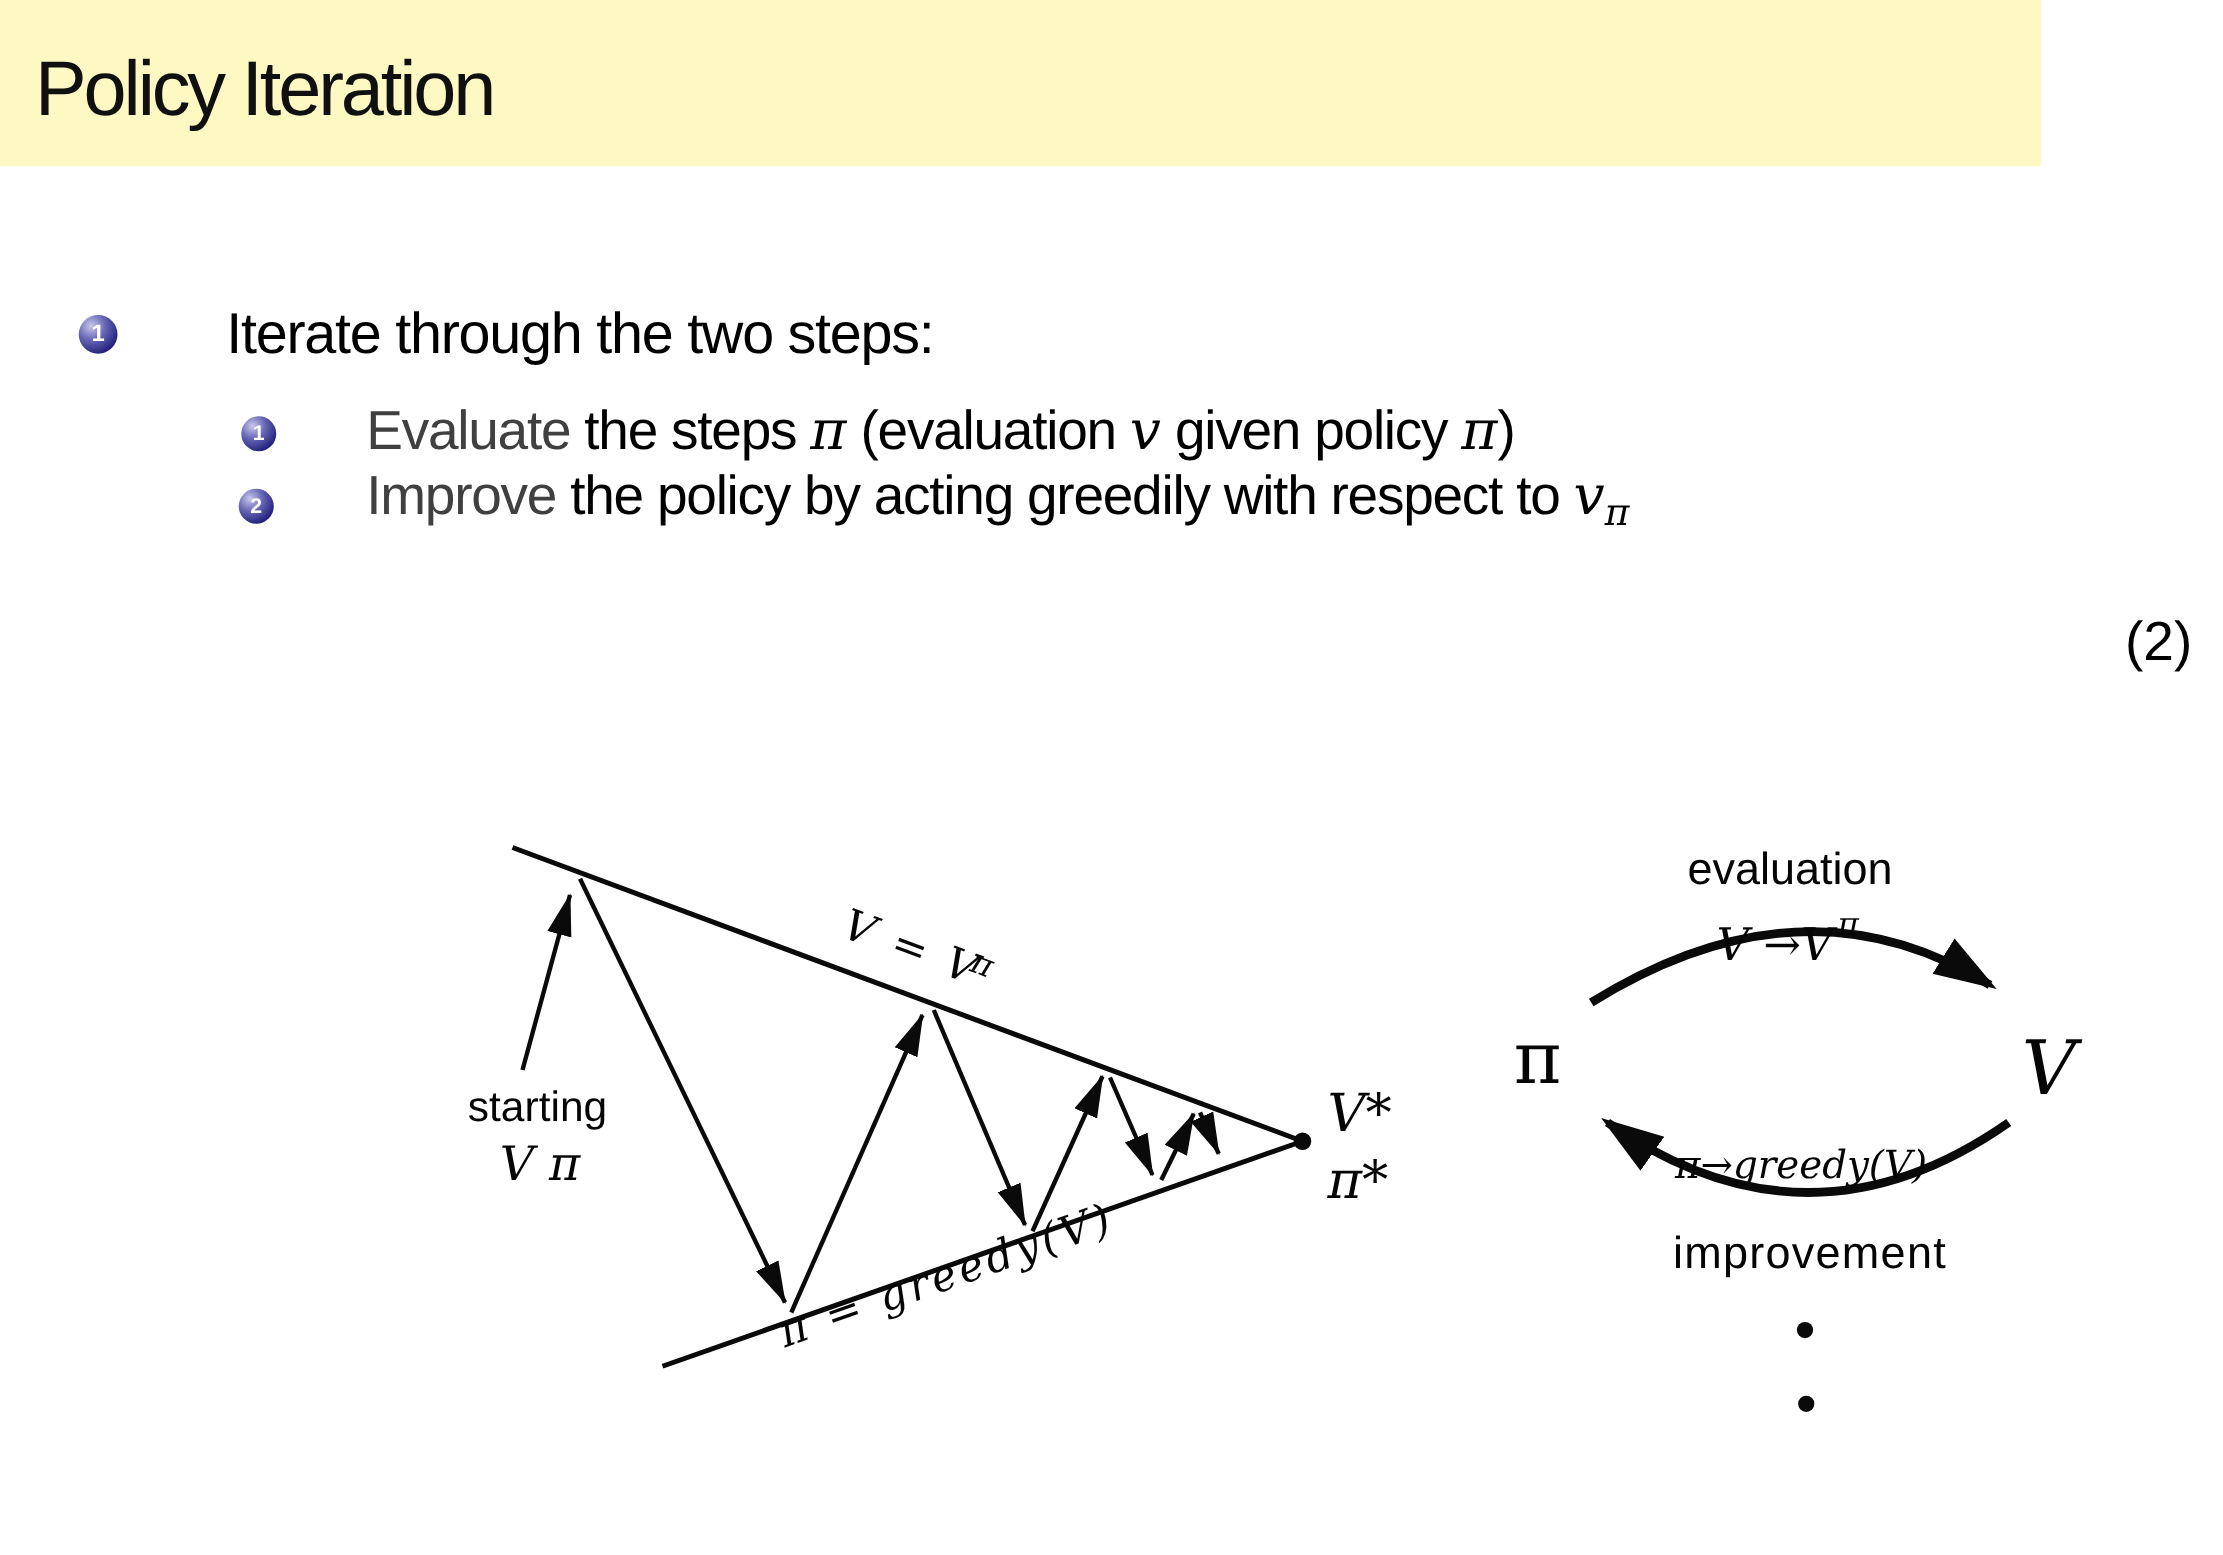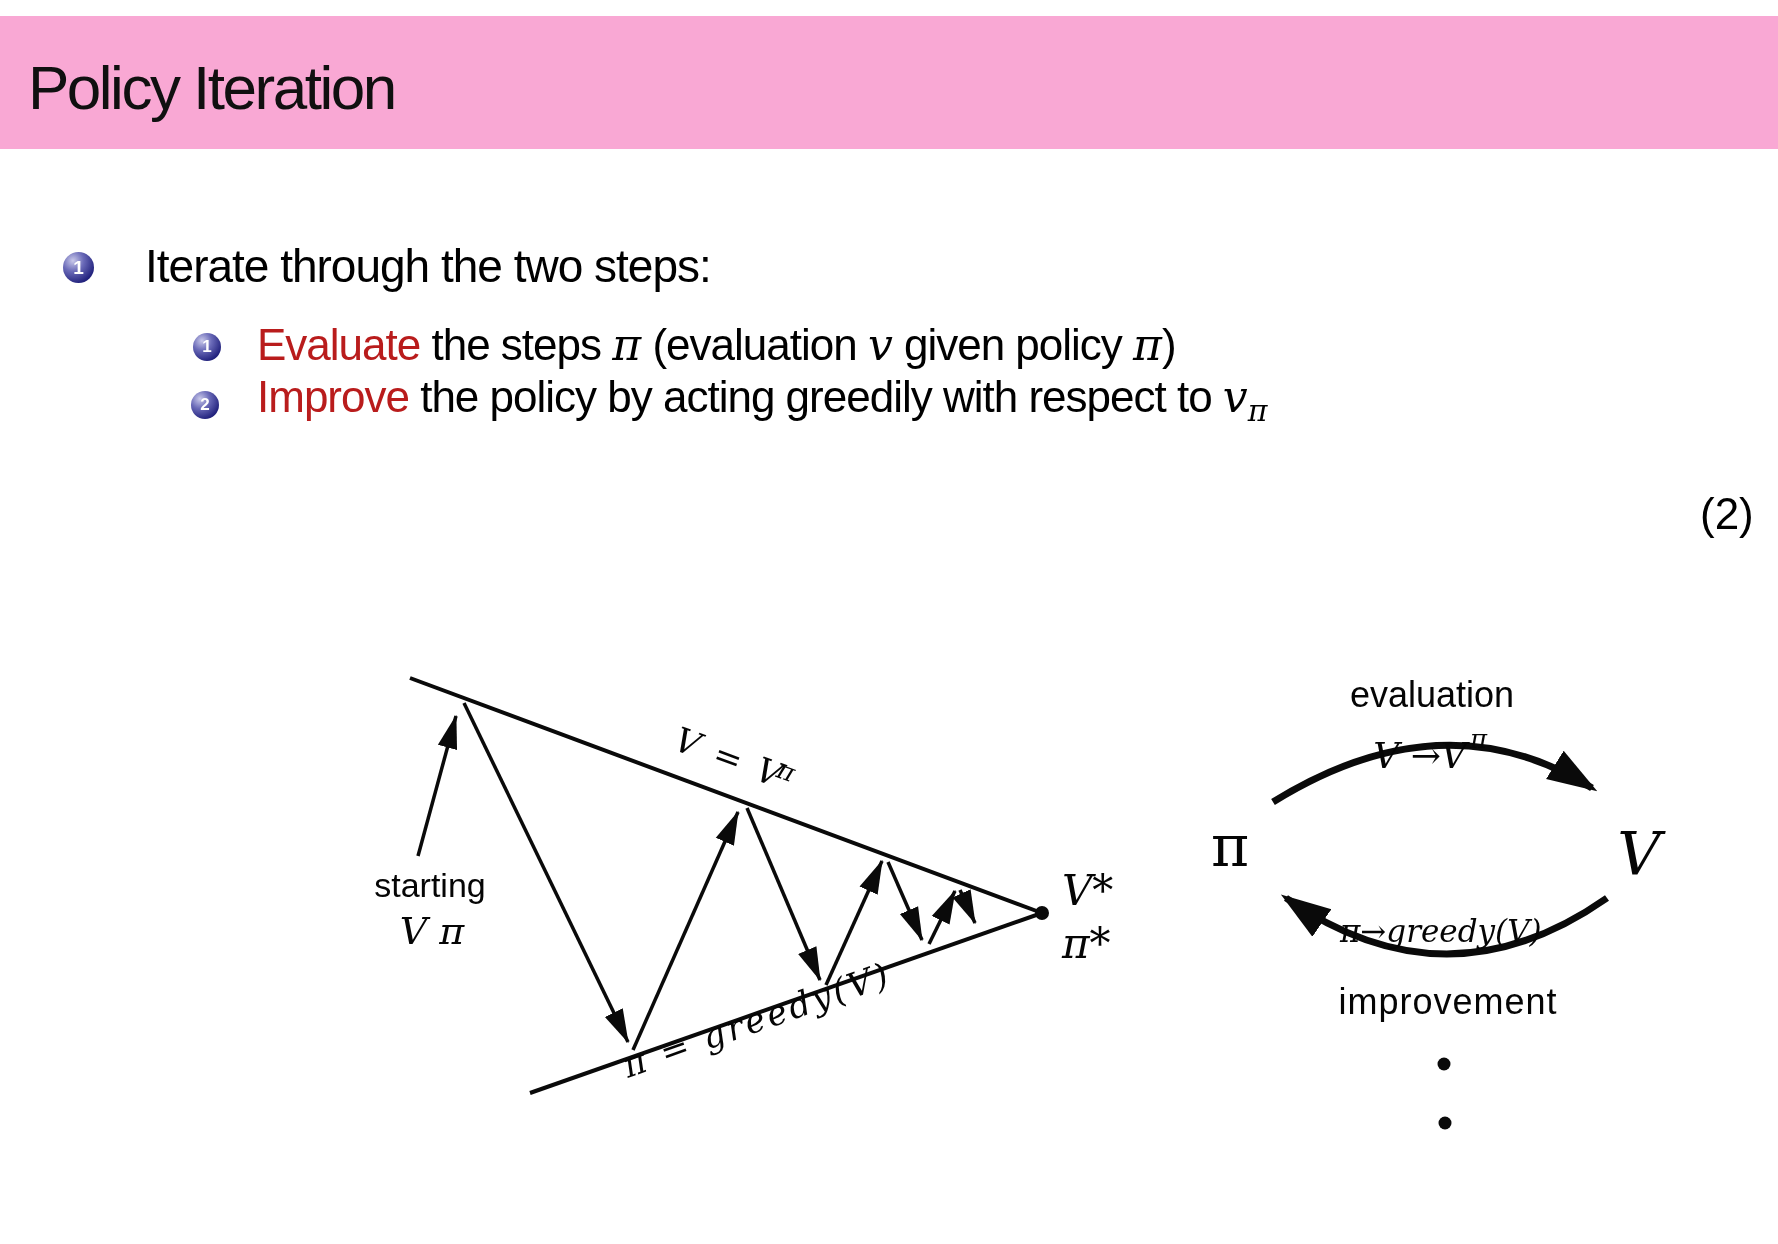--- a/index.html
+++ b/index.html
@@ -1,31 +1,31 @@
 <!DOCTYPE html>
 <html><head>
 <meta charset="utf-8">
 <style>
   html,body{margin:0;padding:0;background:#ffffff;}
   .slide{position:relative;width:1778px;height:1244px;background:#ffffff;overflow:hidden;
          font-family:"Liberation Sans",sans-serif;color:#000;}
-  .header{position:absolute;left:0;top:16px;width:1778px;height:133px;background:#f9a8d4;}
+  .header{position:absolute;left:0;top:0;width:1633px;height:133px;background:#fef9c3;}
   .title{position:absolute;left:28px;top:36px;font-size:62px;letter-spacing:-2.5px;color:#101010;
          font-family:"Liberation Sans",sans-serif;white-space:nowrap;}
   .ball{position:absolute;border-radius:50%;color:#fff;display:flex;align-items:center;justify-content:center;
         background:radial-gradient(circle at 32% 28%, #c9c9ea 0%, #6a6ab8 35%, #23237e 75%, #16165e 100%);
         font-weight:bold;}
   .ball.l1{left:63px;top:252px;width:31px;height:31px;font-size:19px;}
   .ball.l2a{left:193px;top:333px;width:28px;height:28px;font-size:17px;}
   .ball.l2b{left:191px;top:391px;width:28px;height:28px;font-size:17px;}
-  .li-text{position:absolute;white-space:nowrap;letter-spacing:-1px;line-height:1;}
+  .li-text{position:absolute;white-space:nowrap;letter-spacing:-1px;line-height:1;margin-left:36px;}
   .li1{left:145px;top:243px;font-size:46px;}
   .li2a{left:257px;top:323px;font-size:44px;}
   .li2b{left:257px;top:375px;font-size:44px;text-align:right;}
-  .alert{color:#b91c1c;}
+  .alert{color:#404040;}
   .mi{font-family:"DejaVu Serif",serif;font-style:italic;letter-spacing:0;}
   .msub{font-family:"DejaVu Serif",serif;font-style:italic;font-size:30px;vertical-align:-9px;letter-spacing:0;}
   .eq{position:absolute;left:1006px;top:490px;transform:translateX(-50%);font-size:46px;white-space:nowrap;line-height:1;}
   .eq .equals{margin:0 14px;}
   .eq-num{position:absolute;left:1700px;top:492px;font-size:44px;line-height:1;}
   svg text{font-family:"Liberation Sans",sans-serif;fill:#050505;}
   svg .ser{font-family:"DejaVu Serif",serif;font-style:italic;}
   svg .ser-up{font-family:"DejaVu Serif",serif;font-style:normal;}
 </style>
 </head>

